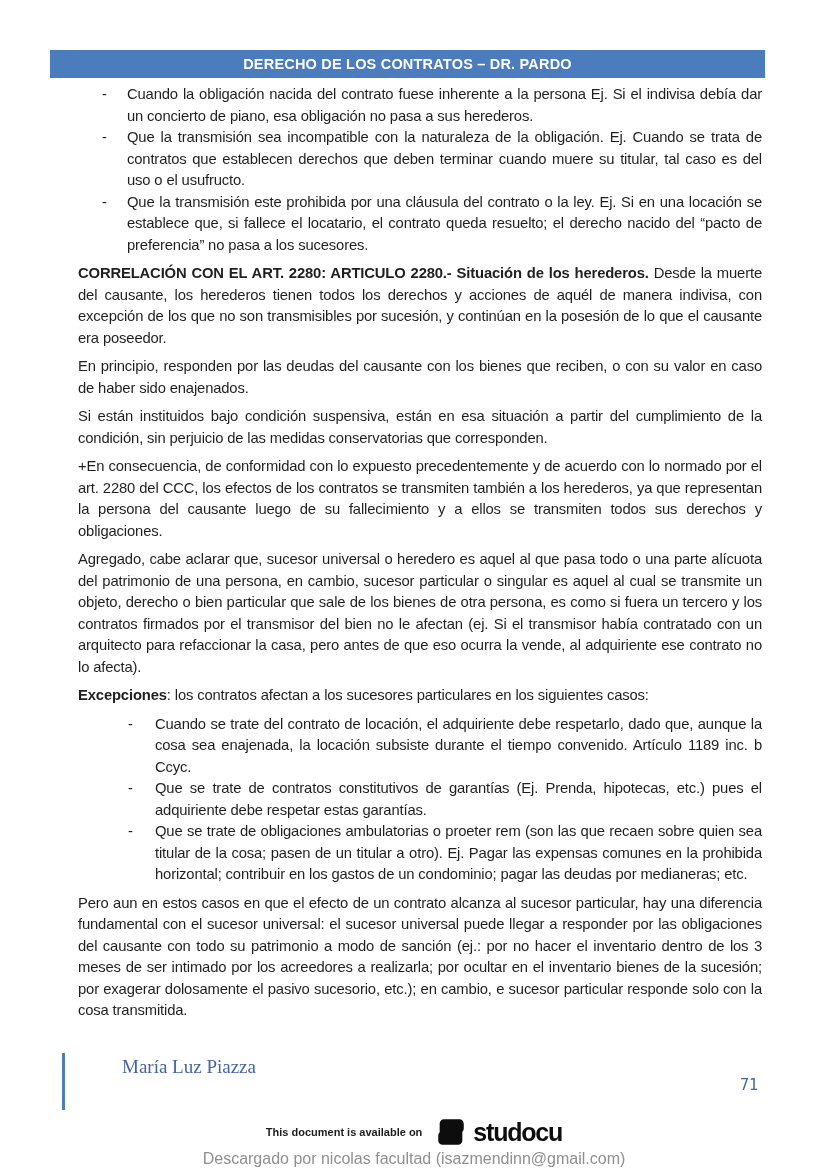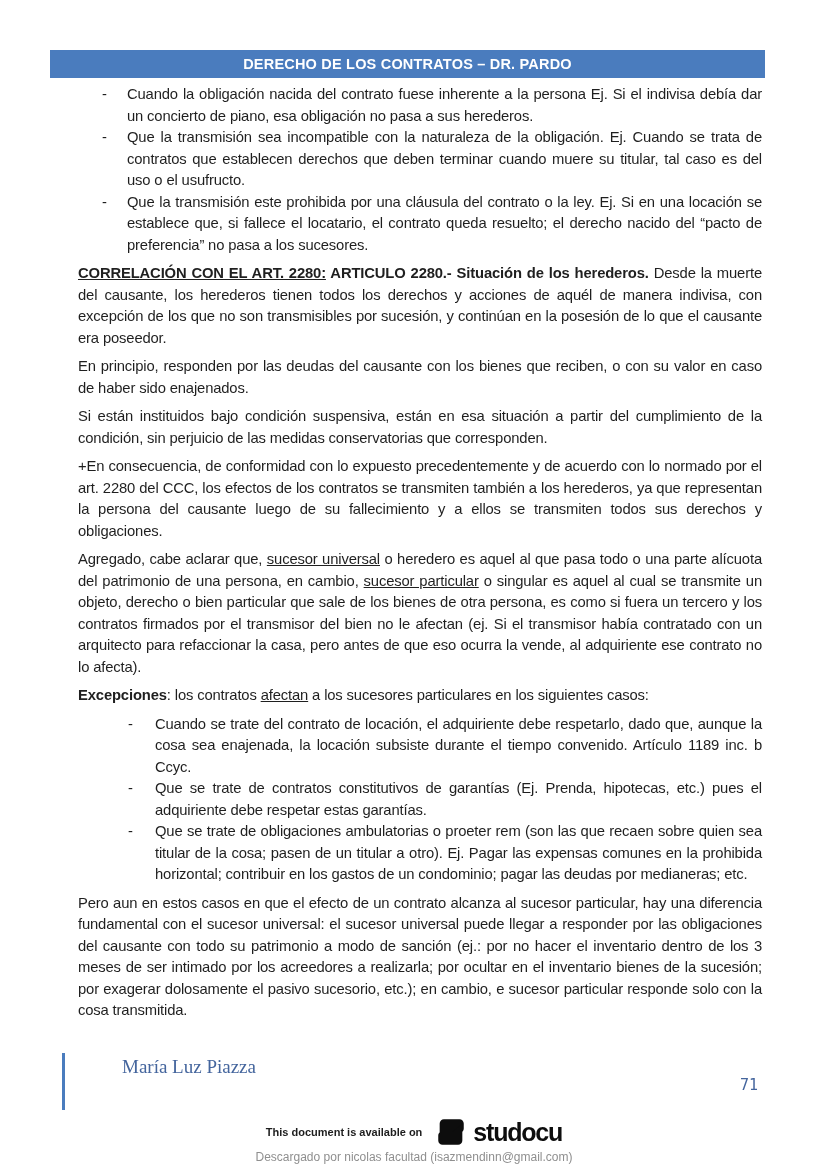--- a/index.html
+++ b/index.html
@@ -23,21 +23,21 @@
   }
   .content p, .content ul { margin:0 0 7px 0; padding:0; }
   ul.blist { list-style:none; }
   .blist li { display:flex; }
   .level1 li { padding-left:24px; }
   .level1 .marker { flex:0 0 25px; }
   .level2 li { padding-left:50px; }
   .level2 .marker { flex:0 0 27px; }
   .litext { flex:1; text-align:justify; }
   .b { font-weight:700; }
-  .u { text-decoration:underline; }
+  .u { }
   .author-accent {
     position:absolute; left:62px; top:1053px; width:3px; height:57px;
     background:var(--header_bg,#4a7cbe);
   }
   .author-name {
     position:absolute; left:122px; top:1056px;
     font-family:Liberation Serif, serif; font-size:19px;
     color:var(--accent_blue,#44659d);
   }
   .page-number {
@@ -49,21 +49,21 @@
     position:absolute; left:0; top:1111px; width:828px; height:42px;
     display:flex; justify-content:center; align-items:center; gap:12px;
   }
   .avail { font-size:11px; font-weight:700; color:#1d1d1d; }
   .brand { display:flex; align-items:center; gap:5px; text-decoration:none; cursor:pointer; }
   .wordmark {
     font-size:25px; font-weight:700; color:var(--brand_black,#0d0d0d); letter-spacing:-1.2px;
   }
   .download-line {
     position:absolute; left:0; top:1150px; width:828px; text-align:center;
-    font-size:12px; color:var(--footer_gray,#8f8f8f);
+    font-size:16px; color:var(--footer_gray,#8f8f8f);
   }
 </style>
 </head>
 <body>
 
 <div class="page">
 
   <div class="header-bar">
     <span class="header-title">DERECHO DE LOS CONTRATOS – DR. PARDO</span>
   </div>

